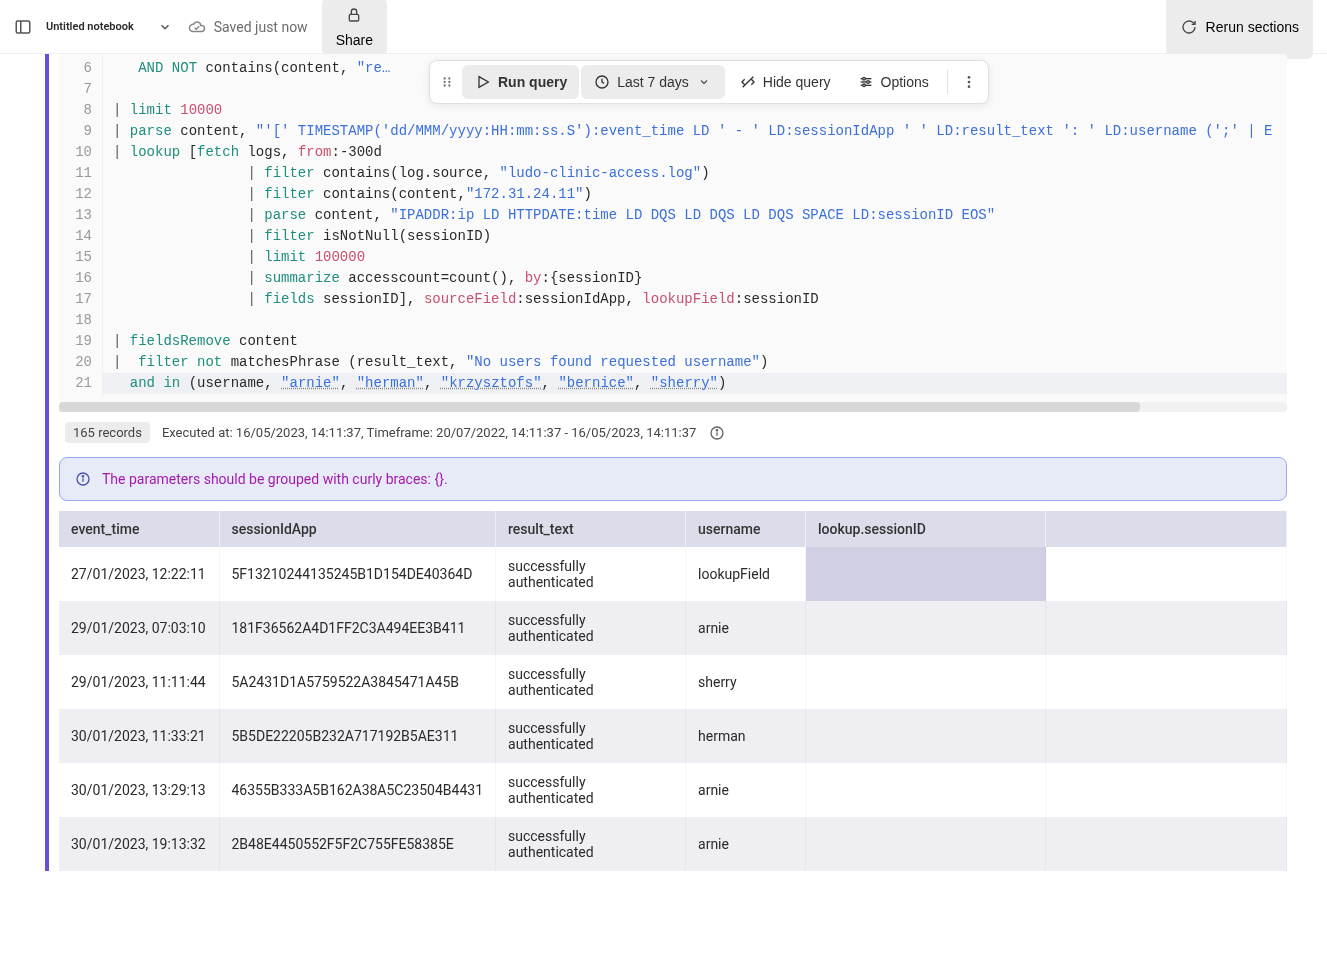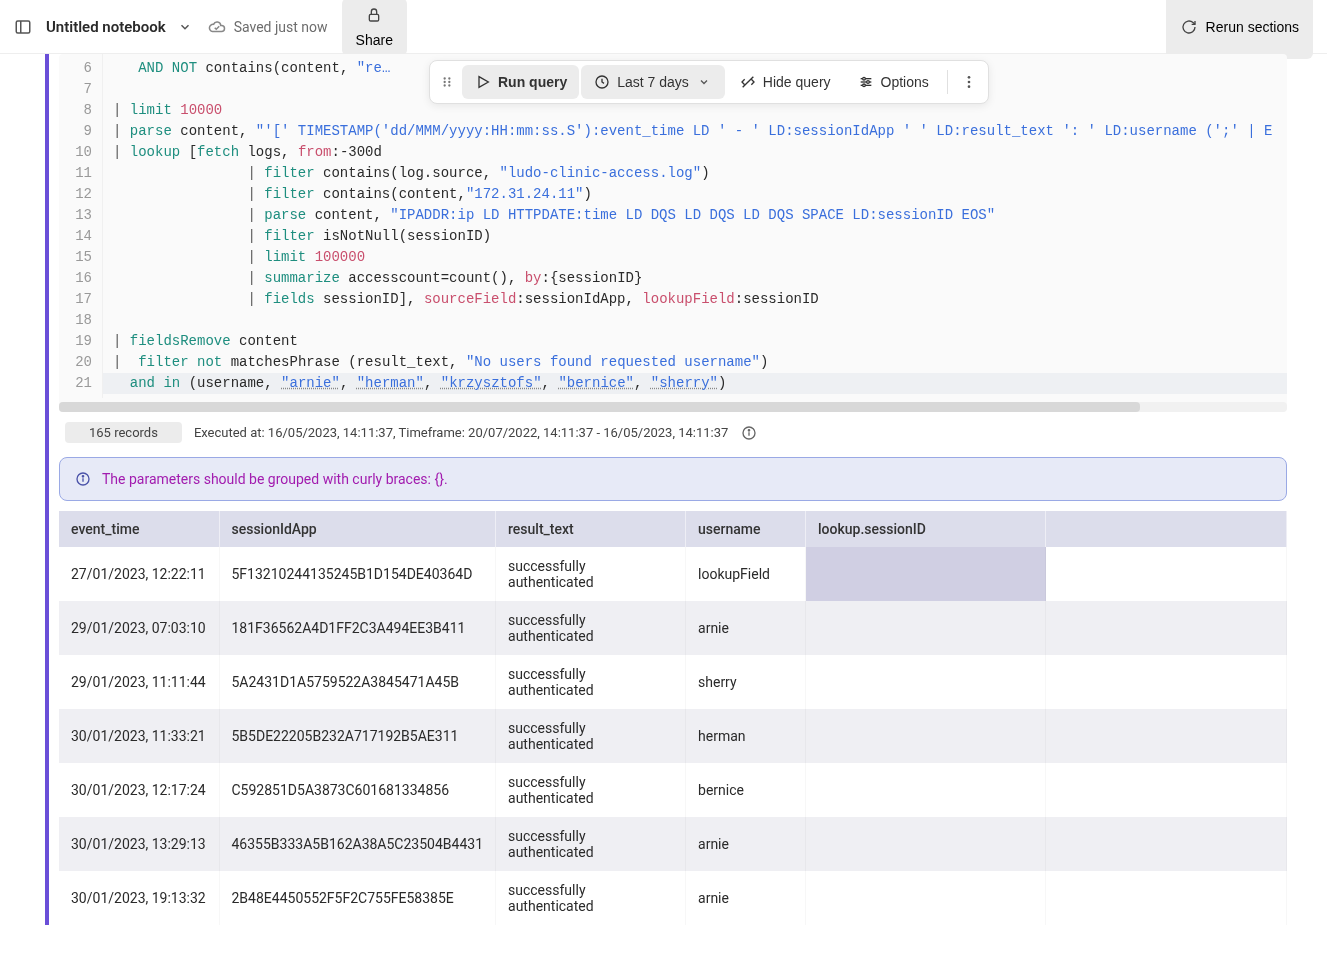--- a/index.html
+++ b/index.html
@@ -1,20 +1,20 @@
 <!DOCTYPE html>
 <html><head>
 <meta charset="utf-8">
 <style>
 * { box-sizing: border-box; margin: 0; padding: 0; }
 body { font-family: -apple-system, BlinkMacSystemFont, "Segoe UI", Roboto, sans-serif; font-size: 14px; color: #2a2a2a; background: #fff; }
 .topbar { display: flex; align-items: center; padding: 8px 14px; height: 54px; border-bottom: 1px solid #eee; }
 .topbar-left { display: flex; align-items: center; gap: 14px; flex: 1; }
 .icon { display: inline-flex; align-items: center; justify-content: center; width: 18px; height: 18px; }
-.notebook-title { font-weight: 600; font-size: 15px; display: flex; align-items: center; gap: 10px; cursor: pointer; }
+.notebook-title { font-weight: 600; font-size: 11px; display: flex; align-items: center; gap: 22px; cursor: pointer; }
 .saved-status { display: flex; align-items: center; gap: 8px; color: #6d6d6d; font-size: 14px; }
 .share-btn { display: flex; align-items: center; gap: 8px; background: #ececec; border: none; border-radius: 6px; padding: 8px 14px; font-size: 14px; cursor: pointer; font-weight: 500; flex-direction: column; }
 .rerun-btn { display: flex; align-items: center; gap: 8px; background: #ececec; border: none; border-radius: 6px; padding: 23px 14px; font-size: 14px; cursor: pointer; font-weight: 500; }
 
 .workspace { padding: 0 0 0 45px; }
 .section-wrap { border-left: 4px solid #6a4fd8; padding-left: 10px; padding-right: 40px; }
 
 .editor-wrap { position: relative; background: #fafafa; border-radius: 4px; }
 .floating-toolbar { position: absolute; top: 6px; left: 370px; z-index: 10; background: #fff; border: 1px solid #e0e0e0; border-radius: 8px; display: flex; align-items: center; padding: 4px; gap: 2px; box-shadow: 0 2px 8px rgba(0,0,0,0.08); }
 .tb-btn { display: flex; align-items: center; gap: 6px; border: none; background: transparent; border-radius: 6px; padding: 8px 12px; font-size: 14px; cursor: pointer; color: #333; }
@@ -33,21 +33,21 @@
 .tok-str { color: #3a6fdc; }
 .tok-num { color: #c94f6d; }
 .tok-op { color: #5a5a5a; }
 .tok-red { color: #c94f6d; }
 .underline { text-decoration-line: underline; text-decoration-style: dotted; text-decoration-color: #888; }
 
 .hscroll-bar { height: 10px; background: #f1f1f1; position: relative; border-radius: 4px; margin-top: 4px; }
 .hscroll-thumb { position: absolute; left: 0; top: 0; height: 100%; width: 88%; background: #d8d8d8; border-radius: 4px; }
 
 .exec-row { display: flex; align-items: center; gap: 12px; padding: 10px 0 10px 6px; font-size: 13px; color: #444; }
-.badge { background: #ececec; border-radius: 4px; padding: 3px 24px; font-size: 13px; }
+.badge { background: #ececec; border-radius: 4px; padding: 3px 8px; font-size: 13px; }
 
 .info-banner { border: 1px solid #9aa9e5; background: #e7eaf7; color: #a21caf; border-radius: 8px; padding: 12px 14px; margin: 4px 0 10px; display: flex; align-items: center; gap: 10px; font-size: 14px; }
 
 table.results { border-collapse: collapse; width: 100%; font-size: 14px; }
 table.results th { text-align: left; font-weight: 500; background: #dcddeb; padding: 10px 12px; border-right: 1px solid rgba(255,255,255,0.5); color: #333; }
 table.results td { padding: 11px 12px; border-right: 1px solid rgba(0,0,0,0.03); }
 table.results tbody tr:nth-child(odd) { background: #fff; }
 table.results tbody tr:nth-child(even) { background: #efeff3; }
 table.results tbody tr:first-child td.lookup-cell { background: #d0cfe3; }
 .col-event { width: 160px; }
@@ -265,28 +265,20 @@
           </tr>
           <tr>
             <td>30/01/2023, 11:33:21</td>
             <td>5B5DE22205B232A717192B5AE311</td>
             <td>successfully authenticated</td>
             <td>herman</td>
             <td class="lookup-cell"></td>
             <td></td>
           </tr>
           <tr>
-            <td>30/01/2023, 12:17:24</td>
-            <td>C592851D5A3873C601681334856</td>
-            <td>successfully authenticated</td>
-            <td>bernice</td>
-            <td class="lookup-cell"></td>
-            <td></td>
-          </tr>
-          <tr>
             <td>30/01/2023, 13:29:13</td>
             <td>46355B333A5B162A38A5C23504B4431</td>
             <td>successfully authenticated</td>
             <td>arnie</td>
             <td class="lookup-cell"></td>
             <td></td>
           </tr>
           <tr>
             <td>30/01/2023, 19:13:32</td>
             <td>2B48E4450552F5F2C755FE58385E</td>

